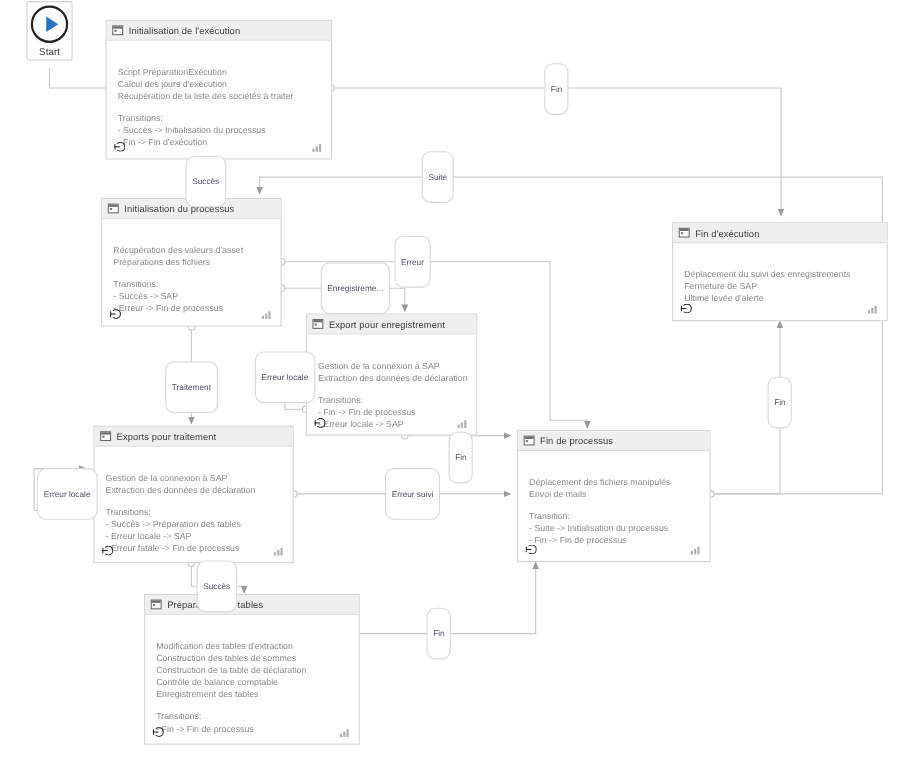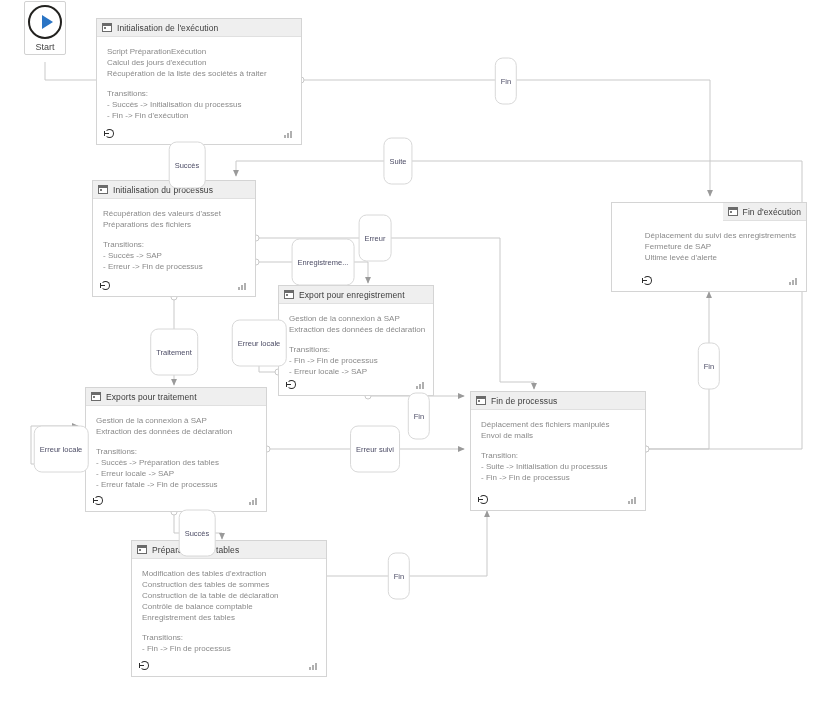--- a/index.html
+++ b/index.html
@@ -98,21 +98,21 @@
     background: #7a7a7a;
   }
   .node-title {
     font-size: 8.5px;
     color: #3b3b3b;
     white-space: nowrap;
     letter-spacing: 0.1px;
   }
   .node-body {
     flex: 1 1 auto;
-    padding: 9px 10px 0 10px;
+    padding: 23px 10px 0 10px;
     position: relative;
   }
   .node-line {
     font-size: 8px;
     color: #8a8a8a;
     line-height: 11px;
     white-space: nowrap;
   }
   .spacer { height: 9px; }
   .node-footer {
@@ -404,21 +404,21 @@
           </span>
         <span class="bars-icon">
             <i></i>
             <i></i>
             <i></i>
           </span>
       </div>
     </div>
   </div>
 
-  <div class="node" style="left:611px; top:202px; width:196px; height:90px;align-items:flex-end;">
+  <div class="node" style="left:611px; top:202px; width:196px; height:90px;">
     <div class="node-header">
       <span class="hdr-icon"></span>
       <span class="node-title">Fin d'exécution</span>
     </div>
     <div class="node-body">
       <div class="node-line">Déplacement du suivi des enregistrements</div>
       <div class="node-line">Fermeture de SAP</div>
       <div class="node-line">Ultime levée d'alerte</div>
       <div class="node-footer">
         <span class="loop-icon">

